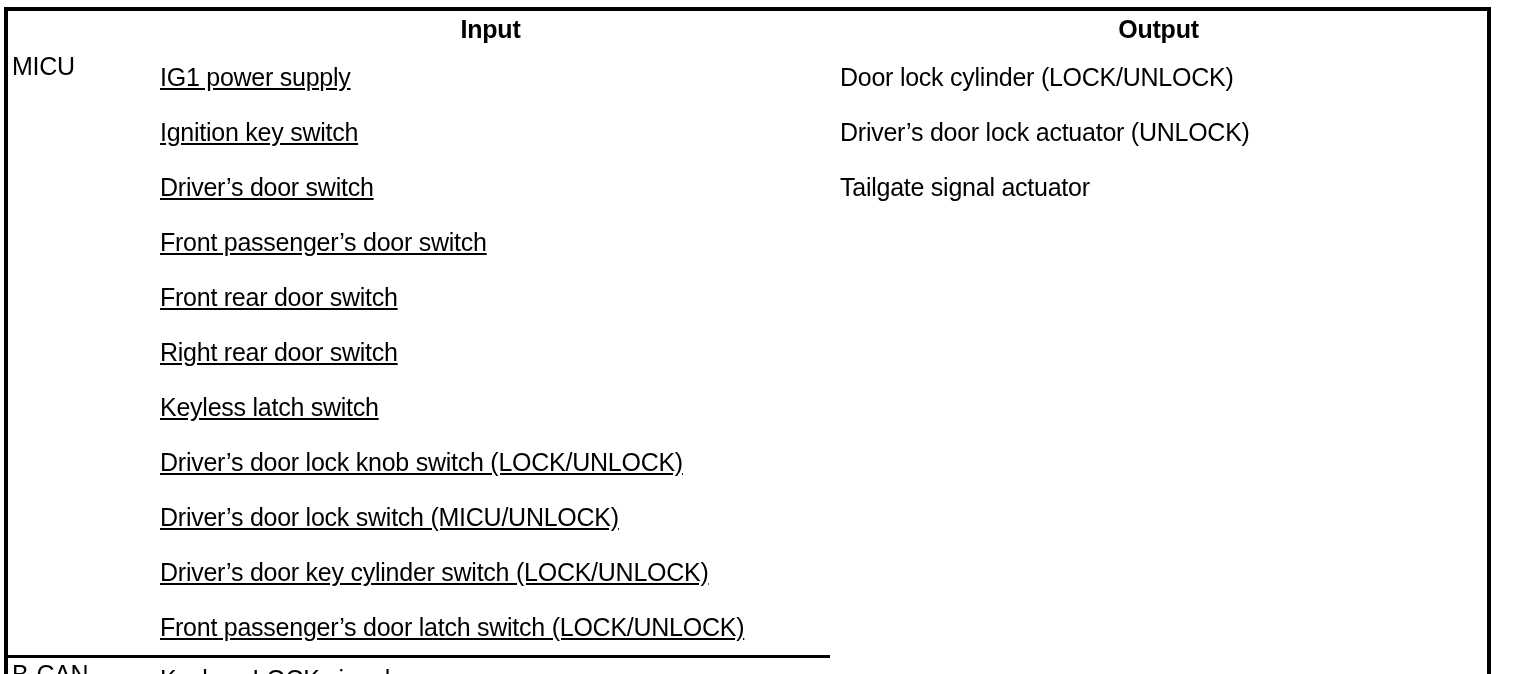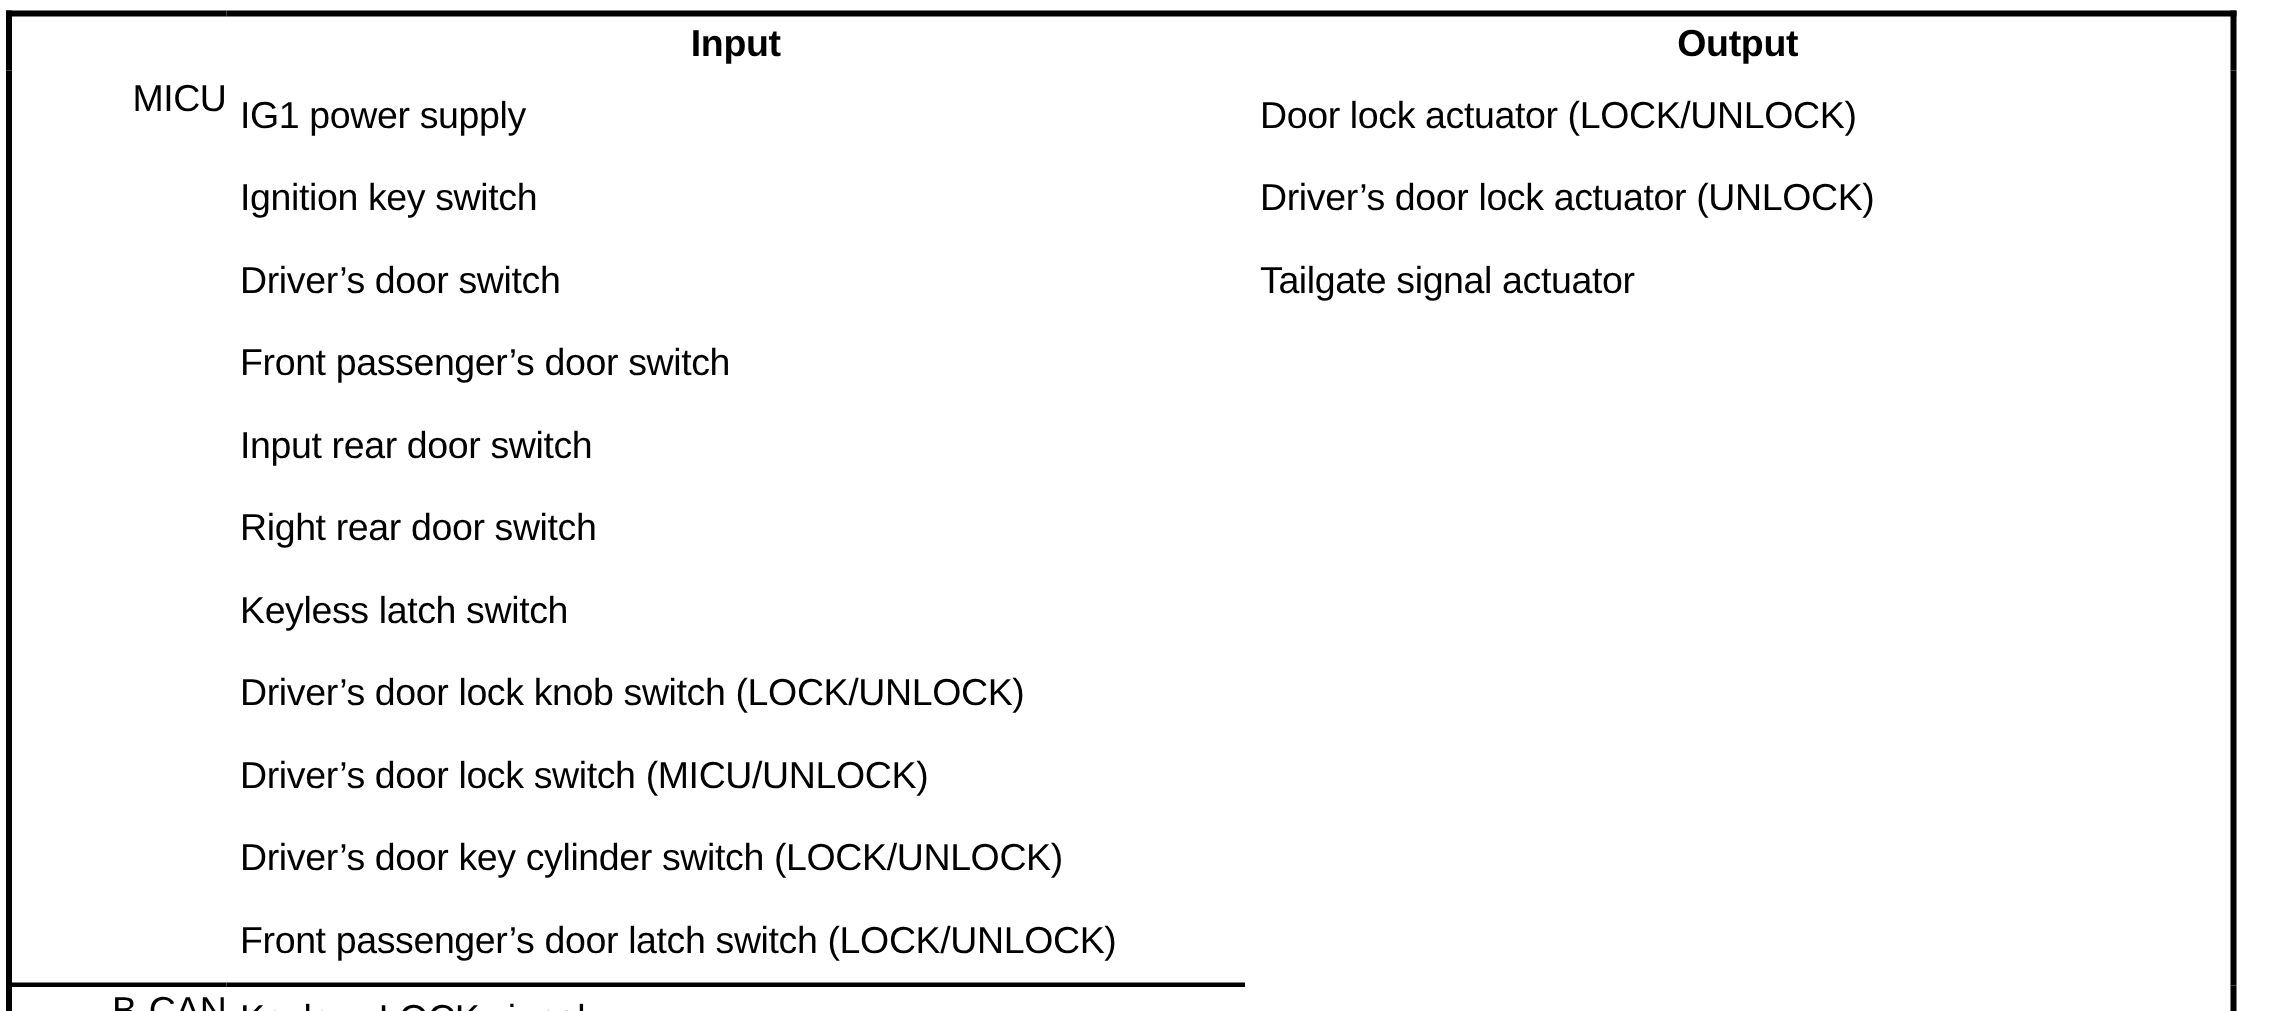--- a/index.html
+++ b/index.html
@@ -71,24 +71,23 @@
   
   .ecu-cell {
     border-right: 3px solid #000000;
     font-size: 25px;
     line-height: 1;
     padding: 0;
     white-space: nowrap;
   }
   .ecu-cell .ecu-label {
     display: block;
-    padding-left: 16px;
+    padding-left: 4px;
     padding-top: 7px;
     letter-spacing: -0.3px;
-    text-align: right;
   }
 
   .in-cell {
     border-right: 3px solid #000000;
     padding: 0;
   }
 
   .out-cell {
     padding: 0;
   }
@@ -100,21 +99,21 @@
     padding: 0;
   }
   .line-list li {
     font-size: 25px;
     line-height: 55px;
     height: 55px;
     white-space: nowrap;
     letter-spacing: -0.25px;
     padding-left: 5px;
   }
-  .in-cell .line-list  { padding-left: 4px; padding-top: 3px; }
+  .in-cell .line-list  { padding-left: 4px; padding-top: 3px; text-decoration: underline; }
   .out-cell .line-list { padding-left: 5px; padding-top: 3px; }
 
   
   .rowdiv-top > td { border-top: 3px solid #000000; }
 
   .bcan-in .line-list li { line-height: 37px; height: 37px; }
   .bcan-ecu .ecu-label { padding-top: 4px; }
 </style>
 </head>
 <body>
@@ -143,33 +142,33 @@
         <td class="ecu-cell">
           <span class="ecu-label">MICU</span>
         </td>
 
         <td class="in-cell">
           <ul class="line-list">
             <li>IG1 power supply</li>
             <li>Ignition key switch</li>
             <li>Driver’s door switch</li>
             <li>Front passenger’s door switch</li>
-            <li>Input rear door switch</li>
+            <li>Front rear door switch</li>
             <li>Right rear door switch</li>
             <li>Keyless latch switch</li>
             <li>Driver’s door lock knob switch (LOCK/UNLOCK)</li>
             <li>Driver’s door lock switch (MICU/UNLOCK)</li>
             <li>Driver’s door key cylinder switch (LOCK/UNLOCK)</li>
             <li>Front passenger’s door latch switch (LOCK/UNLOCK)</li>
           </ul>
         </td>
 
         <td class="out-cell" rowspan="2">
           <ul class="line-list">
-            <li>Door lock actuator (LOCK/UNLOCK)</li>
+            <li>Door lock cylinder (LOCK/UNLOCK)</li>
             <li>Driver’s door lock actuator (UNLOCK)</li>
             <li>Tailgate signal actuator</li>
           </ul>
         </td>
       </tr>
 
       <tr class="rowdiv-top">
 
         <td class="ecu-cell bcan-ecu">
           <span class="ecu-label">B-CAN</span>

